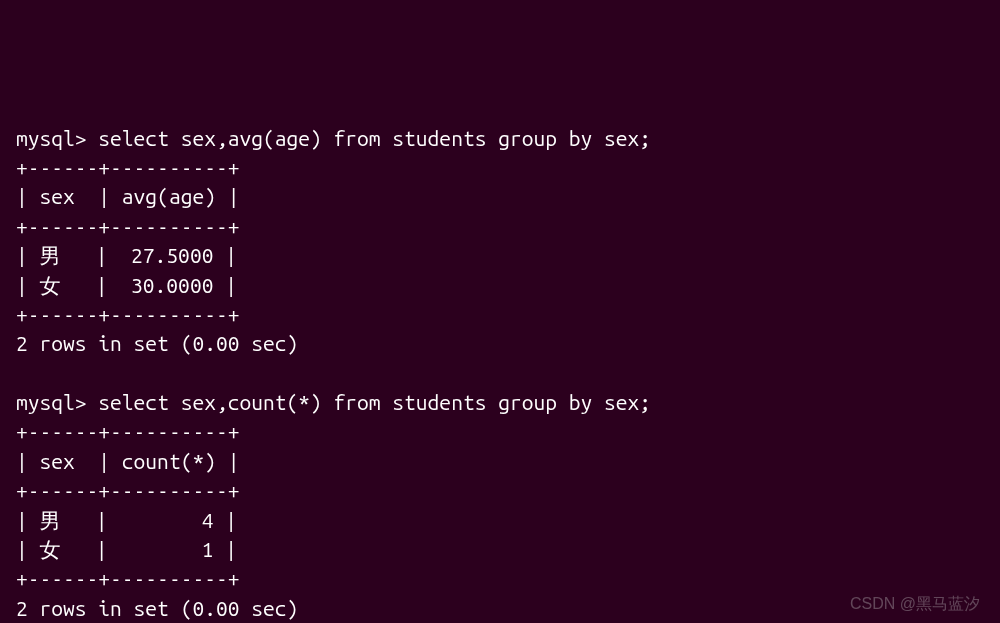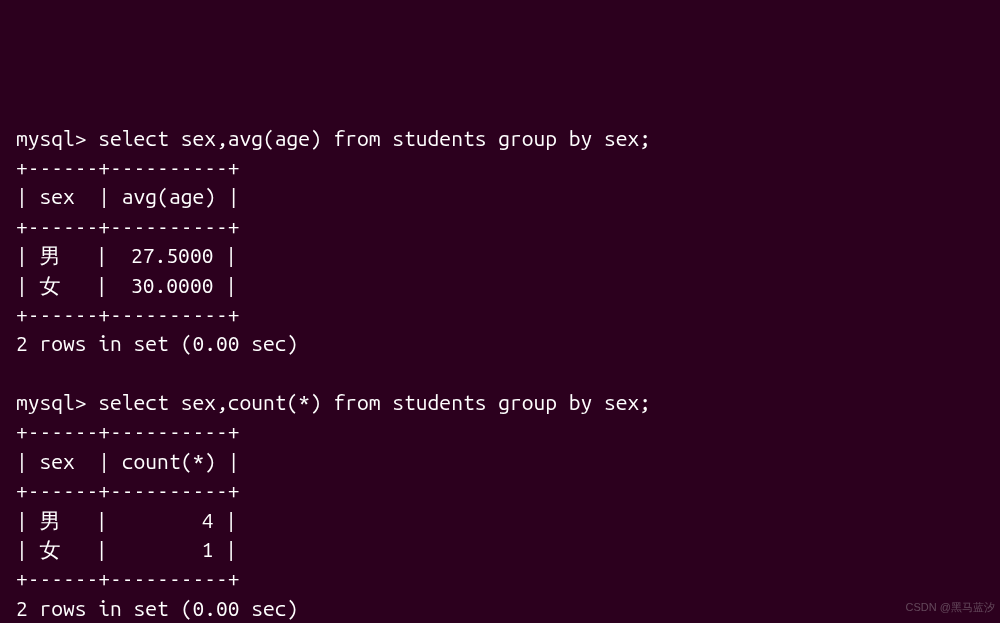--- a/index.html
+++ b/index.html
@@ -18,23 +18,23 @@
       height: 623px;
       overflow: hidden;
       white-space: pre;
     }
     .terminal-line {
       white-space: pre;
     }
     .watermark {
       position: absolute;
       bottom: 8px;
-      right: 5px;
+      right: 20px;
       color: rgba(200, 200, 200, 0.35);
-      font-size: 11px;
+      font-size: 16px;
       font-family: sans-serif;
     }
   </style>
 </head>
 <body>
 
 
 
 <div><div class="terminal-line"><span>mysql&gt; </span><span>select sex,avg(age) from students group by sex;</span></div><div class="terminal-line">+------+----------+</div><div class="terminal-line">| sex  | avg(age) |</div><div class="terminal-line">+------+----------+</div><div class="terminal-line">| 男   |  27.5000 |</div><div class="terminal-line">| 女   |  30.0000 |</div><div class="terminal-line">+------+----------+</div><div class="terminal-line">2 rows in set (0.00 sec)</div><div class="terminal-line"> </div><div class="terminal-line"><span>mysql&gt; </span><span>select sex,count(*) from students group by sex;</span></div><div class="terminal-line">+------+----------+</div><div class="terminal-line">| sex  | count(*) |</div><div class="terminal-line">+------+----------+</div><div class="terminal-line">| 男   |        4 |</div><div class="terminal-line">| 女   |        1 |</div><div class="terminal-line">+------+----------+</div><div class="terminal-line">2 rows in set (0.00 sec)</div></div>
 

